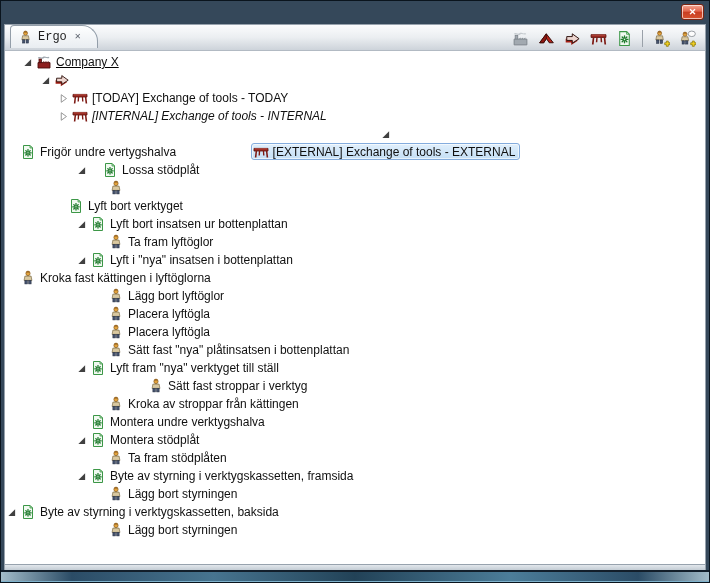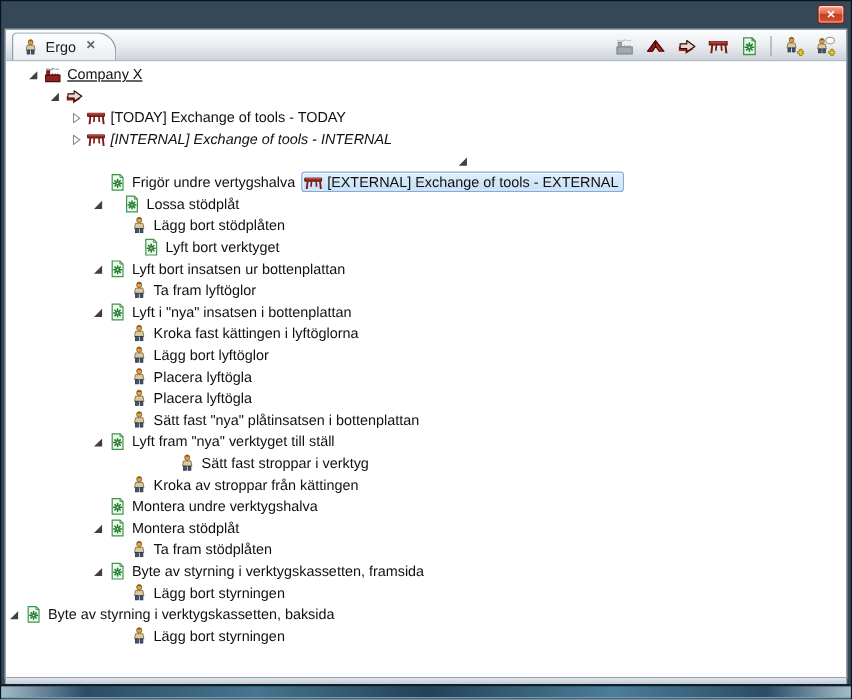--- a/index.html
+++ b/index.html
@@ -35,23 +35,23 @@
   .silver-band{height:5px;flex:none;margin:0 3px;background:linear-gradient(#e2e7ec,#c3ccd4);border-left:1px solid #97a2ad;border-right:1px solid #97a2ad;}
   .dark-line{height:2px;flex:none;background:#121e2a;}
   .teal-strip{
     height:9px;flex:none;
     background:linear-gradient(90deg,#a3bcc9 0%,#2b4c66 10%,#47748f 30%,#224257 50%,#4c7d99 72%,#2b4c66 90%,#a3bcc9 100%);
     border-bottom:1px solid #7fb2cc;
   }
 
   
   .tabbar{
-    height:25px;flex:none;display:flex;align-items:flex-end;
+    height:25px;flex:none;display:flex;align-items:flex-start;
     background:linear-gradient(#fbfcfd 0%,#ebeef1 50%,#cdd3da 100%);
-    border-bottom:1px solid #b2bac3;position:relative;
+    border-bottom:1px solid #b2bac3;position:relative;font-family:Liberation Mono, monospace;
   }
   .tab{
     display:flex;align-items:center;gap:5px;height:23px;box-sizing:border-box;
     margin-left:5px;padding:0 16px 0 7px;
     background:linear-gradient(#feffff,#e9edf1);
     border:1px solid #939ea9;border-bottom:none;
     border-radius:4px 16px 0 0;
   }
   .tab-label{font-size:12px;color:#1c1c1c;}
   .tab-close{font-size:10px;color:#5f6670;font-weight:bold;margin-left:3px;cursor:pointer;line-height:10px;}
@@ -251,21 +251,21 @@
     <path d="M1,4.4 L15,4.4 L15,7 L1,7 Z" fill="#9b2a22" stroke="#5a120d" stroke-width="0.8"></path>
     <path d="M1.6,4.4 L14.4,4.4 L14.4,5.2 L1.6,5.2 Z" fill="#c0564a"></path>
     <path d="M2.6,7 L1.8,13.6 L3.4,13.6 L4.1,7 Z" fill="#7c1812"></path>
     <path d="M5.9,7 L5.5,11.6 L6.9,11.6 L7.2,7 Z" fill="#7c1812"></path>
     <path d="M9.8,7 L10.1,11.6 L11.5,11.6 L11.1,7 Z" fill="#7c1812"></path>
     <path d="M12.9,7 L13.6,13.6 L15.2,13.6 L14.4,7 Z" fill="#7c1812"></path>
   </svg>
             <span class="label">[EXTERNAL] Exchange of tools - EXTERNAL</span>
           </span>
         </div>
-        <div class="row" style="padding-left: 70px; align-items: center;">
+        <div class="row" style=" align-items: center;">
           <span class="expander"></span>
           <span class="content">
             <svg viewBox="0 0 16 16" xmlns="http://www.w3.org/2000/svg">
     <path d="M3.5,1.5 L10,1.5 L12.5,4 L12.5,14.5 L3.5,14.5 Z" fill="#f0f9f0" stroke="#3c9747" stroke-width="1"></path>
     <path d="M10,1.5 L10,4 L12.5,4 Z" fill="#cdeacd" stroke="#3c9747" stroke-width="0.8"></path>
     <g stroke="#1f7a2d" stroke-width="1.3" stroke-linecap="round">
       <line x1="8" y1="5.6" x2="8" y2="12"></line>
       <line x1="4.8" y1="8.8" x2="11.2" y2="8.8"></line>
       <line x1="5.8" y1="6.6" x2="10.2" y2="11"></line>
       <line x1="10.2" y1="6.6" x2="5.8" y2="11"></line>
@@ -299,24 +299,23 @@
         <div class="row" style="padding-left: 88px;">
           <span class="expander"></span>
           <span class="content">
             <svg viewBox="0 0 16 16" xmlns="http://www.w3.org/2000/svg">
     <ellipse cx="8" cy="3.4" rx="2.1" ry="2.3" fill="#e2a33c" stroke="#8a5a1e" stroke-width="0.7"></ellipse>
     <path d="M8,1.2 C6.9,1.2 6.1,2 6,2.6 L10,2.6 C9.9,2 9.1,1.2 8,1.2 Z" fill="#8a5a1e"></path>
     <path d="M4.9,6.1 L11.1,6.1 L11.9,10.4 L4.1,10.4 Z" fill="#d9c8a0" stroke="#7a6a45" stroke-width="0.7"></path>
     <rect x="4.9" y="10.4" width="2.4" height="3.5" fill="#45536e" stroke="#232d40" stroke-width="0.6"></rect>
     <rect x="8.7" y="10.4" width="2.4" height="3.5" fill="#45536e" stroke="#232d40" stroke-width="0.6"></rect>
   </svg>
-            <span class="label">Lägg bort stödplåten</span>
-          </span>
-        </div>
-        <div class="row" style="padding-left: 70px; margin-left: 28px;">
+          </span>
+        </div>
+        <div class="row" style="padding-left: 48px;">
           <span class="expander"></span>
           <span class="content">
             <svg viewBox="0 0 16 16" xmlns="http://www.w3.org/2000/svg">
     <path d="M3.5,1.5 L10,1.5 L12.5,4 L12.5,14.5 L3.5,14.5 Z" fill="#f0f9f0" stroke="#3c9747" stroke-width="1"></path>
     <path d="M10,1.5 L10,4 L12.5,4 Z" fill="#cdeacd" stroke="#3c9747" stroke-width="0.8"></path>
     <g stroke="#1f7a2d" stroke-width="1.3" stroke-linecap="round">
       <line x1="8" y1="5.6" x2="8" y2="12"></line>
       <line x1="4.8" y1="8.8" x2="11.2" y2="8.8"></line>
       <line x1="5.8" y1="6.6" x2="10.2" y2="11"></line>
       <line x1="10.2" y1="6.6" x2="5.8" y2="11"></line>
@@ -374,21 +373,21 @@
       <line x1="8" y1="5.6" x2="8" y2="12"></line>
       <line x1="4.8" y1="8.8" x2="11.2" y2="8.8"></line>
       <line x1="5.8" y1="6.6" x2="10.2" y2="11"></line>
       <line x1="10.2" y1="6.6" x2="5.8" y2="11"></line>
     </g>
     <circle cx="8" cy="8.8" r="1" fill="#f0f9f0" stroke="#1f7a2d" stroke-width="0.7"></circle>
   </svg>
             <span class="label">Lyft i "nya" insatsen i bottenplattan</span>
           </span>
         </div>
-        <div class="row" style="padding-left: 88px;">
+        <div class="row" style="">
           <span class="expander"></span>
           <span class="content">
             <svg viewBox="0 0 16 16" xmlns="http://www.w3.org/2000/svg">
     <ellipse cx="8" cy="3.4" rx="2.1" ry="2.3" fill="#e2a33c" stroke="#8a5a1e" stroke-width="0.7"></ellipse>
     <path d="M8,1.2 C6.9,1.2 6.1,2 6,2.6 L10,2.6 C9.9,2 9.1,1.2 8,1.2 Z" fill="#8a5a1e"></path>
     <path d="M4.9,6.1 L11.1,6.1 L11.9,10.4 L4.1,10.4 Z" fill="#d9c8a0" stroke="#7a6a45" stroke-width="0.7"></path>
     <rect x="4.9" y="10.4" width="2.4" height="3.5" fill="#45536e" stroke="#232d40" stroke-width="0.6"></rect>
     <rect x="8.7" y="10.4" width="2.4" height="3.5" fill="#45536e" stroke="#232d40" stroke-width="0.6"></rect>
   </svg>
             <span class="label">Kroka fast kättingen i lyftöglorna</span>

